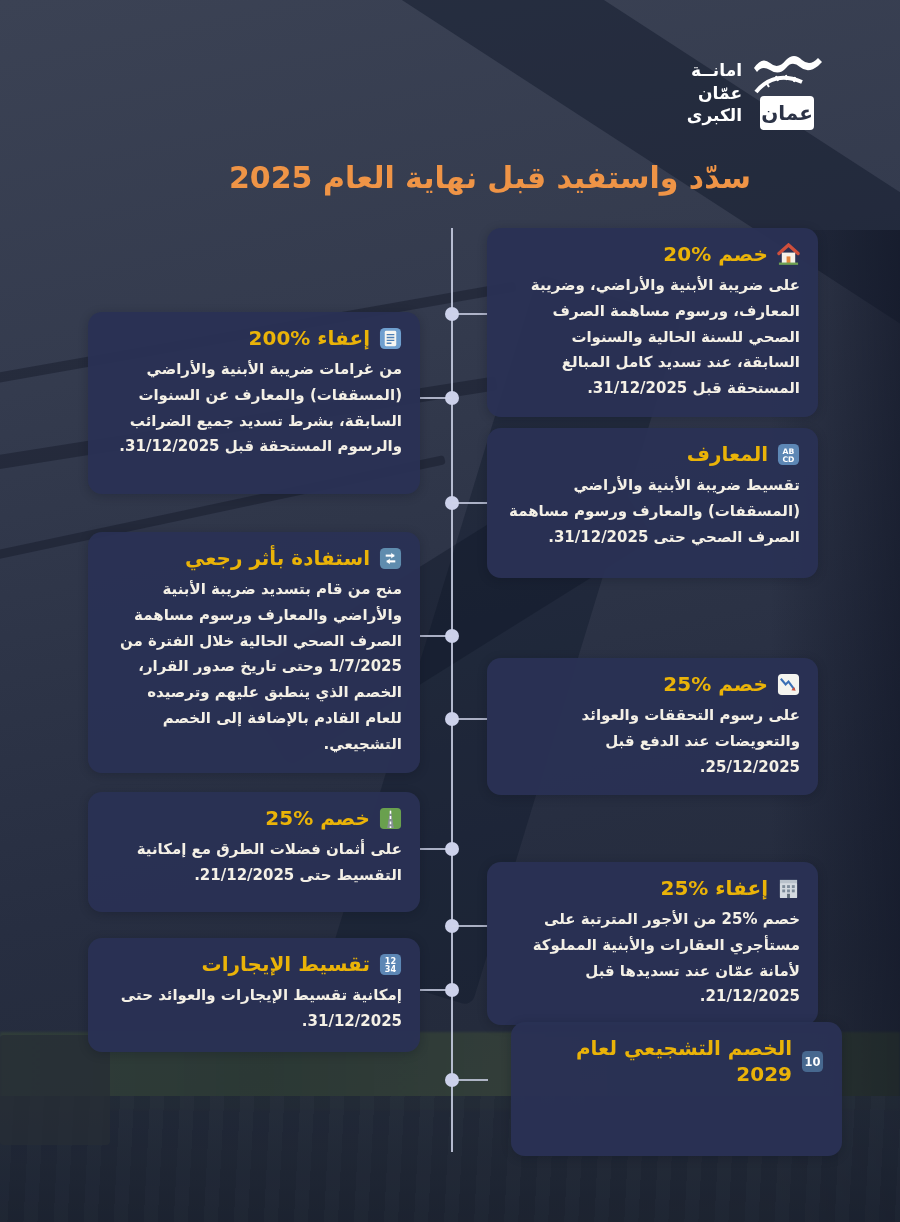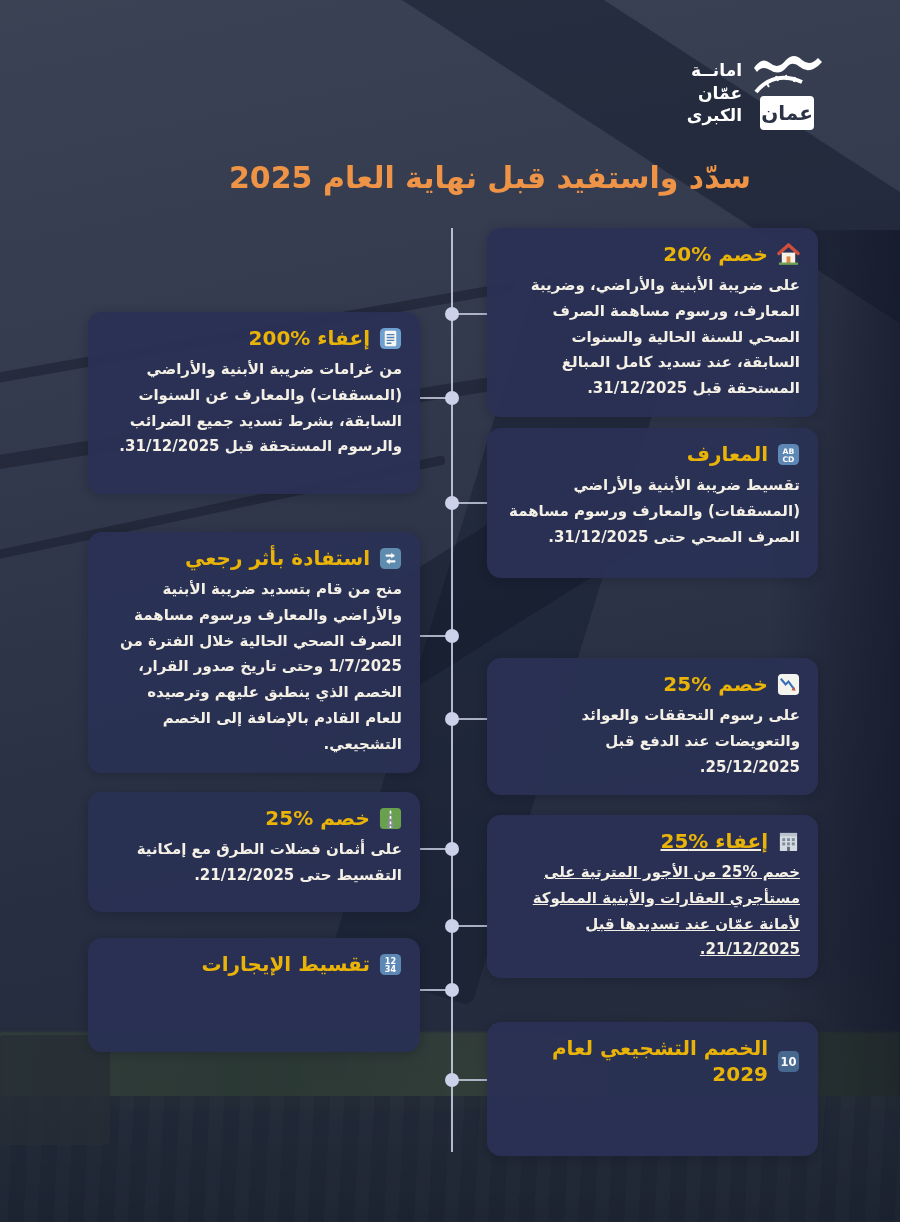--- a/index.html
+++ b/index.html
@@ -49,23 +49,23 @@
   .card-head .icon{flex:0 0 auto;display:inline-flex;}
   .card-head h2{margin:0;color:#eab308;font-size:20px;font-weight:bold;line-height:1.3;}
   .card p{margin:0;font-size:15px;line-height:1.72;font-weight:bold;text-align:right;color:#f4f0e6;}
 
   .card.p0{top:228px;min-height:170px;}
   .card.p1{top:312px;min-height:182px;}
   .card.p2{top:428px;min-height:150px;}
   .card.p3{top:532px;min-height:220px;}
   .card.p4{top:658px;min-height:120px;}
   .card.p5{top:792px;min-height:120px;}
-  .card.p6{top:815px;min-height:142px;text-decoration:underline;}
+  .card.p6{top:862px;min-height:142px;}
   .card.p7{top:938px;min-height:114px;}
-  .card.p8{top:1022px;min-height:134px;}
+  .card.p8{top:1022px;min-height:134px;margin-left:24px;}
 </style>
 </head>
 <body>
 
 <div class="stage">
 
   <div class="bg">
     <div class="bg-base"></div>
     <div class="deck"></div>
     <div class="cable c1"></div>
@@ -230,20 +230,21 @@
     <header class="card-head">
       <span class="icon">
         <svg width="23" height="23" viewBox="0 0 24 24">
             <rect x="1" y="1" width="22" height="22" rx="5" fill="#5d87b5"></rect>
             <text x="12" y="11" font-size="8.5" font-weight="bold" text-anchor="middle" fill="#ffffff" font-family="DejaVu Sans, sans-serif">12</text>
             <text x="12" y="20" font-size="8.5" font-weight="bold" text-anchor="middle" fill="#ffffff" font-family="DejaVu Sans, sans-serif">34</text>
           </svg>
       </span>
       <h2>تقسيط الإيجارات</h2>
     </header>
+    <p>إمكانية تقسيط الإيجارات والعوائد حتى 31/12/2025.</p>
   </section>
 
   <section class="card col-r p8">
     <header class="card-head">
       <span class="icon">
         <svg width="23" height="23" viewBox="0 0 24 24">
             <rect x="1" y="1" width="22" height="22" rx="5" fill="#47688f"></rect>
             <text x="12" y="17" font-size="12" font-weight="bold" text-anchor="middle" fill="#ffffff" font-family="DejaVu Sans, sans-serif">10</text>
           </svg>
       </span>

